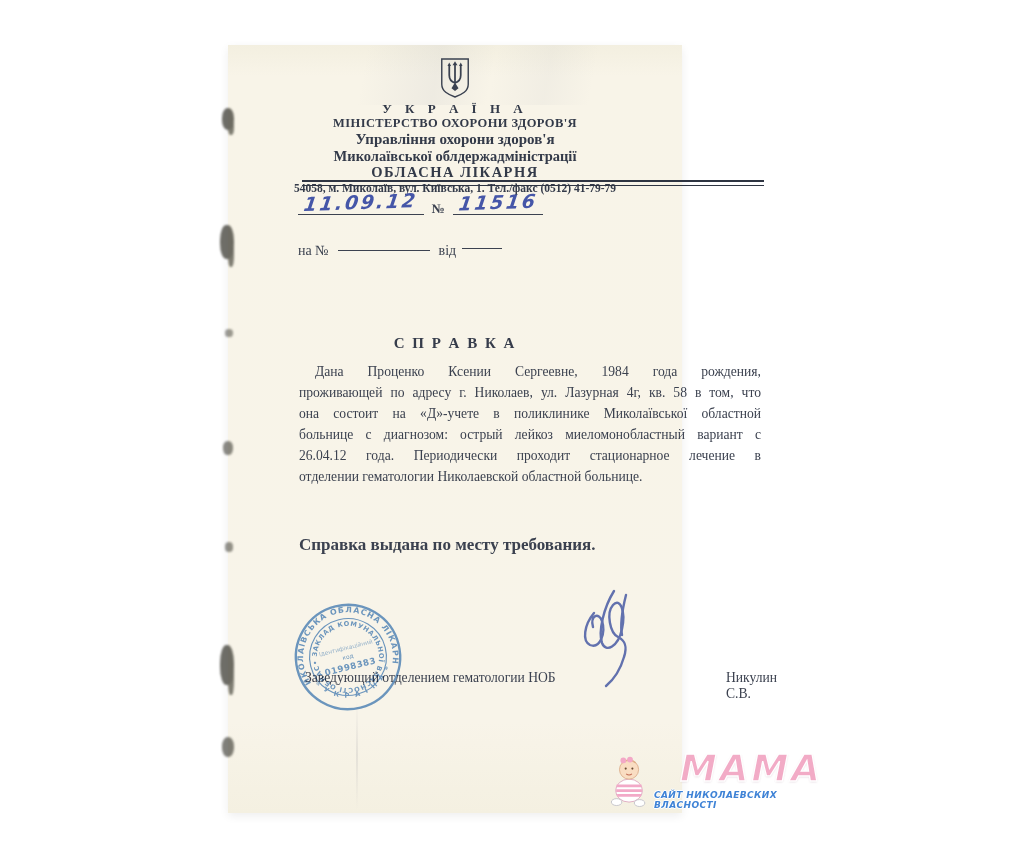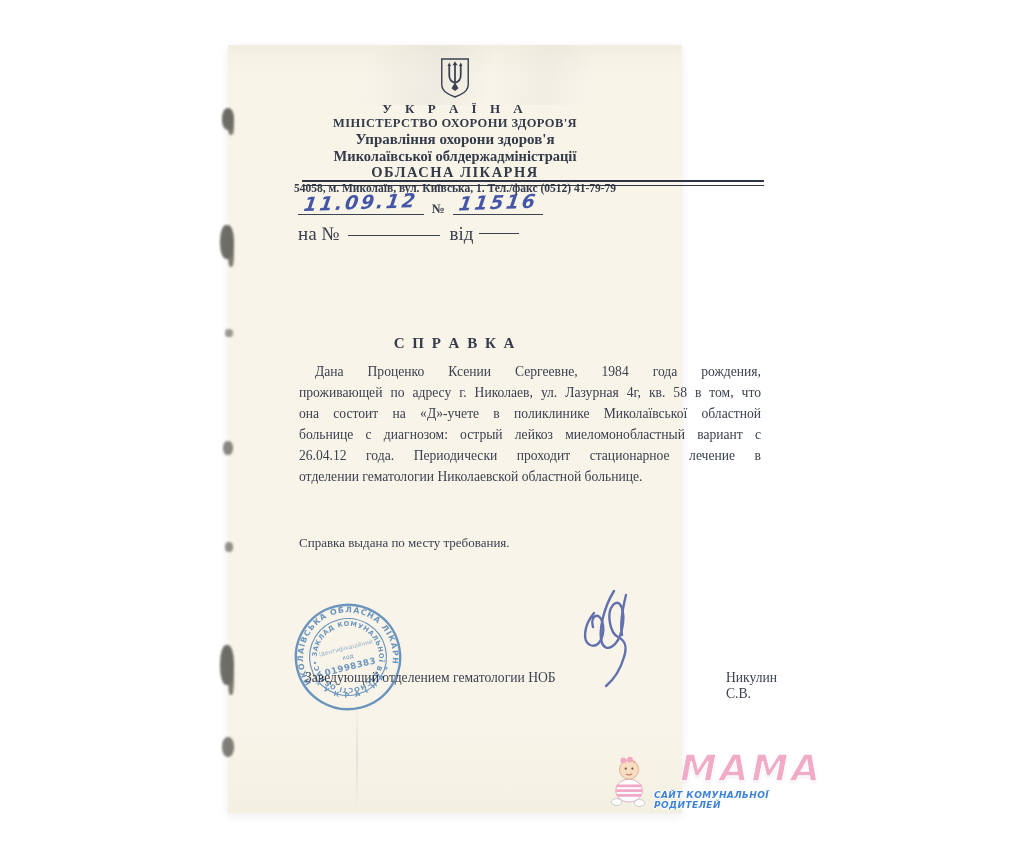--- a/index.html
+++ b/index.html
@@ -38,36 +38,36 @@
   #double-rule{position:absolute;left:74px;top:135px;width:462px;height:3px;
     border-top:2.6px solid #2f3542;border-bottom:1.4px solid #2f3542;}
 
   
   #ref-block{position:absolute;left:70px;top:146px;width:430px;color:#3c4250;}
   .hand{font-family:"DejaVu Sans",sans-serif;font-style:italic;font-weight:bold;
     color:#4556a8;font-size:19px;letter-spacing:2.5px;
     display:inline-block;transform:rotate(-2deg) skewX(-10deg);}
   .hand-line{display:inline-block;border-bottom:1.4px solid #3c4250;padding:0 6px 1px 6px;}
   .num-sign{font-size:13px;font-weight:bold;margin:0 8px;position:relative;top:4px;}
-  #ref-row2{margin-top:8px;font-size:19px;}
+  #ref-row2{margin-top:28px;font-size:14px;}
   .hline{display:inline-block;border-bottom:1.4px solid #3c4250;width:92px;vertical-align:4px;margin:0 9px;}
   .hline.short{width:40px;vertical-align:6px;margin-left:6px;}
 
   
   #doc-title{position:absolute;left:0;top:290px;width:100%;text-align:center;
     font-size:15px;font-weight:bold;letter-spacing:2px;color:#363c4b;}
   #body-par{position:absolute;left:71px;top:316px;width:462px;
     font-size:13.6px;line-height:21px;color:#3b414f;}
   .jline{text-align:justify;text-align-last:justify;}
   .jline:first-child{text-indent:16px;}
   .jline:last-child{text-align-last:left;}
   #note-line{position:absolute;left:71px;top:463px;width:462px;text-indent:16px;
     font-size:13.6px;color:#3b414f;}
   #issued-line{position:absolute;left:71px;top:490px;width:462px;
-    font-size:13px;color:#3b414f;}
+    font-size:17px;color:#3b414f;font-weight:bold;}
 
   
   #sign-row{position:absolute;left:69px;top:625px;width:480px;font-size:13.6px;color:#3b414f;padding-left:8px;}
   #sign-name{position:absolute;left:429px;top:0;}
   #signature-svg{position:absolute;left:352px;top:540px;mix-blend-mode:multiply;}
 
   
   #stamp{position:absolute;left:56px;top:548px;width:128px;height:128px;
     transform:rotate(-14deg);opacity:.82;mix-blend-mode:multiply;}
   #stamp text{font-family:"DejaVu Sans",sans-serif;fill:#4e86c4;}
@@ -187,16 +187,16 @@
       <ellipse cx="33" cy="49" rx="5.5" ry="3.6" fill="#fff" stroke="#b9b9c2" stroke-width=".8"></ellipse>
       <circle cx="22" cy="14" r="10" fill="#f9ddc2" stroke="#d8a47e" stroke-width=".8"></circle>
       <path d="M15,7 q7,-6 14,0" stroke="#e0b088" stroke-width="1.4" fill="none"></path>
       <circle cx="16" cy="4.5" r="3" fill="#f3a8c6"></circle>
       <circle cx="23" cy="3.5" r="3" fill="#f3a8c6"></circle>
       <circle cx="18.5" cy="13" r="1.1" fill="#6b4c36"></circle>
       <circle cx="25.5" cy="13" r="1.1" fill="#6b4c36"></circle>
       <path d="M19,18.5 q3,2.4 6,0" stroke="#c06a52" stroke-width="1.1" fill="none"></path>
     </svg>
     <div id="wm-title">МАМА</div>
-    <div id="wm-subtitle">САЙТ КОМУНАЛЬНОЇ РОДИТЕЛЕЙ</div>
+    <div id="wm-subtitle">САЙТ НИКОЛАЕВСКИХ ВЛАСНОСТІ</div>
   </div>
 
 </div>
 
 </body></html>

